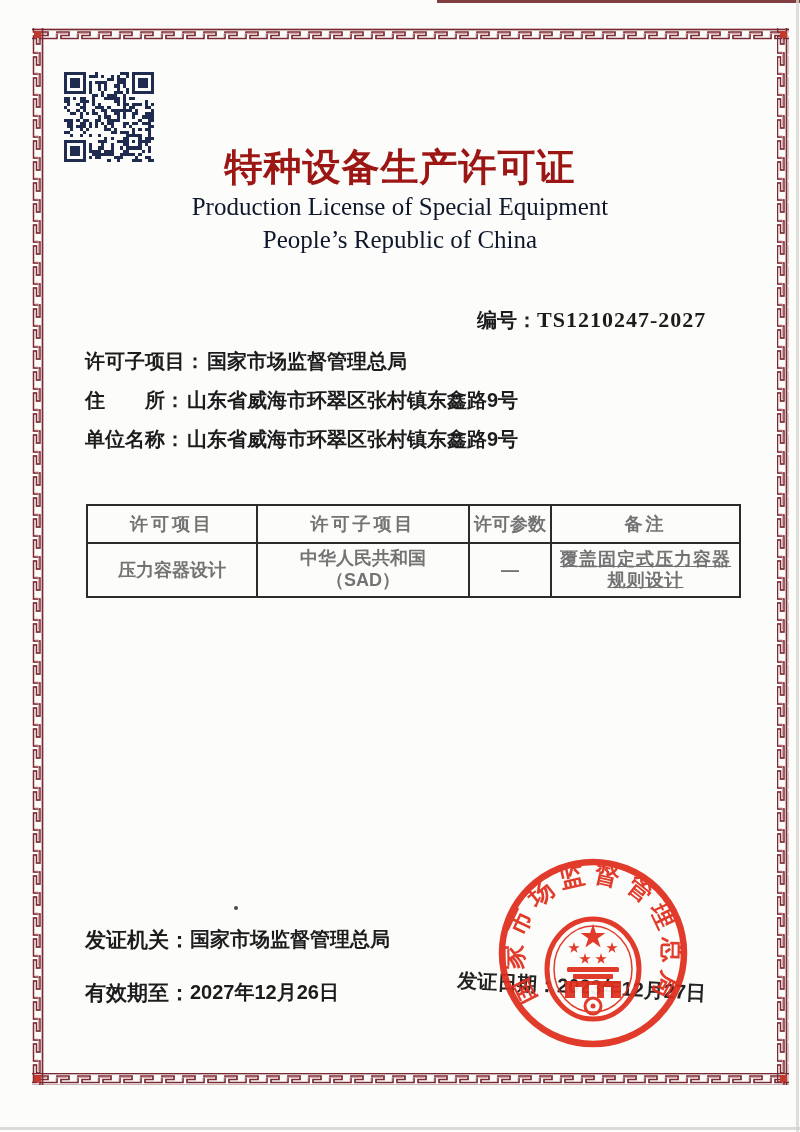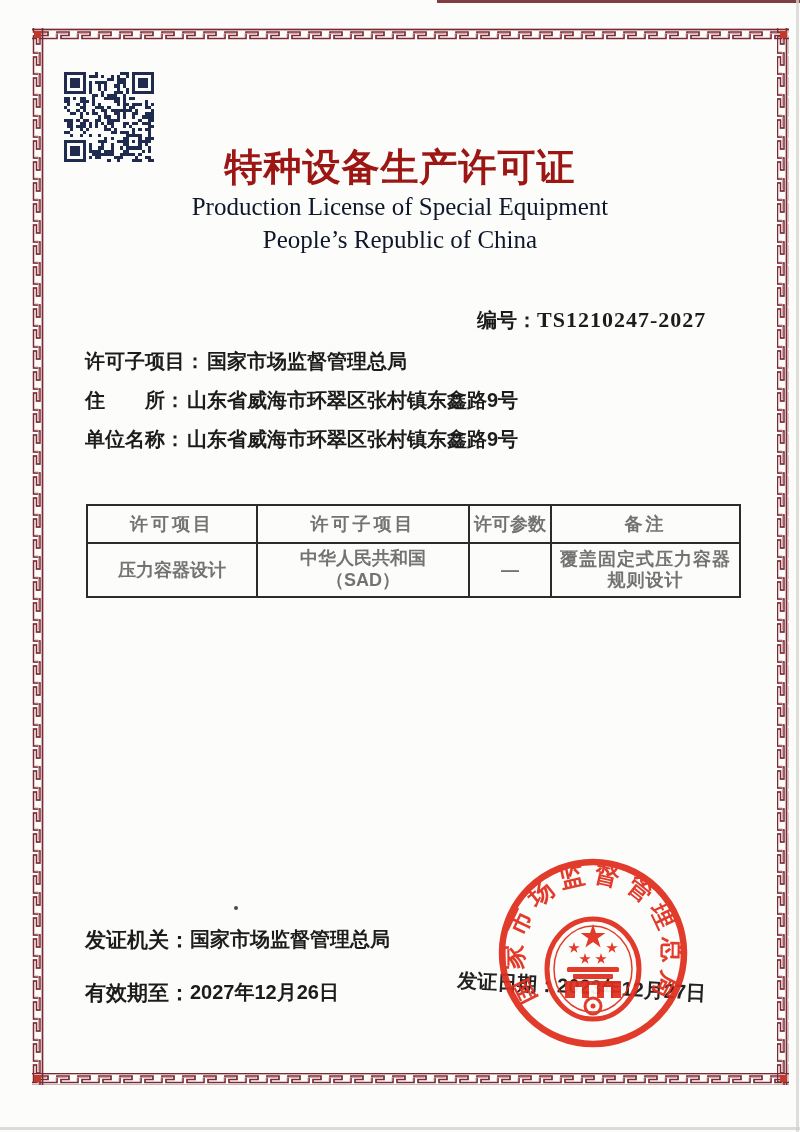--- a/index.html
+++ b/index.html
@@ -33,21 +33,21 @@
   .row-3{top:426px;}
   .intro{left:85px;top:456px;font-size:20px;font-weight:600;text-indent:38px;}
   
   table.lic{left:86px;top:504px;border-collapse:collapse;table-layout:fixed;background:transparent;}
   table.lic td,table.lic th{border:2.2px solid #2b2b2b;padding:0 3px;vertical-align:middle;
     font-size:18px;color:#737373;}
   table.lic th{height:36px;font-weight:700;letter-spacing:3px;text-align:center;}
   table.lic td{height:52px;text-align:center;font-weight:600;}
   td.cell-sub{white-space:pre-line;line-height:1.2;}
   td.cell-param{font-size:22px;}
-  td.cell-remark{text-align:left;font-size:19px;line-height:1.15;padding:2px 4px;letter-spacing:1px;}
+  td.cell-remark{text-align:left;font-size:19px;line-height:1.15;padding:2px 4px;letter-spacing:1px;text-decoration:underline;}
   
   .footer-label{left:85px;font-size:21px;font-weight:700;white-space:nowrap;}
   .footer-value{left:190px;font-size:20px;font-weight:600;white-space:nowrap;}
   .issuer-row{top:926px;}
   .validity-row{top:979px;}
   .issue-date{left:458px;top:967px;font-size:20px;font-weight:600;white-space:nowrap;
     transform:rotate(3deg);transform-origin:left top;z-index:1;color:#222;}
   .seal-wrap{left:493px;top:853px;width:200px;height:200px;z-index:2;opacity:.93;}
   .qr-wrap{left:64px;top:72px;width:90px;height:90px;}
 </style>

